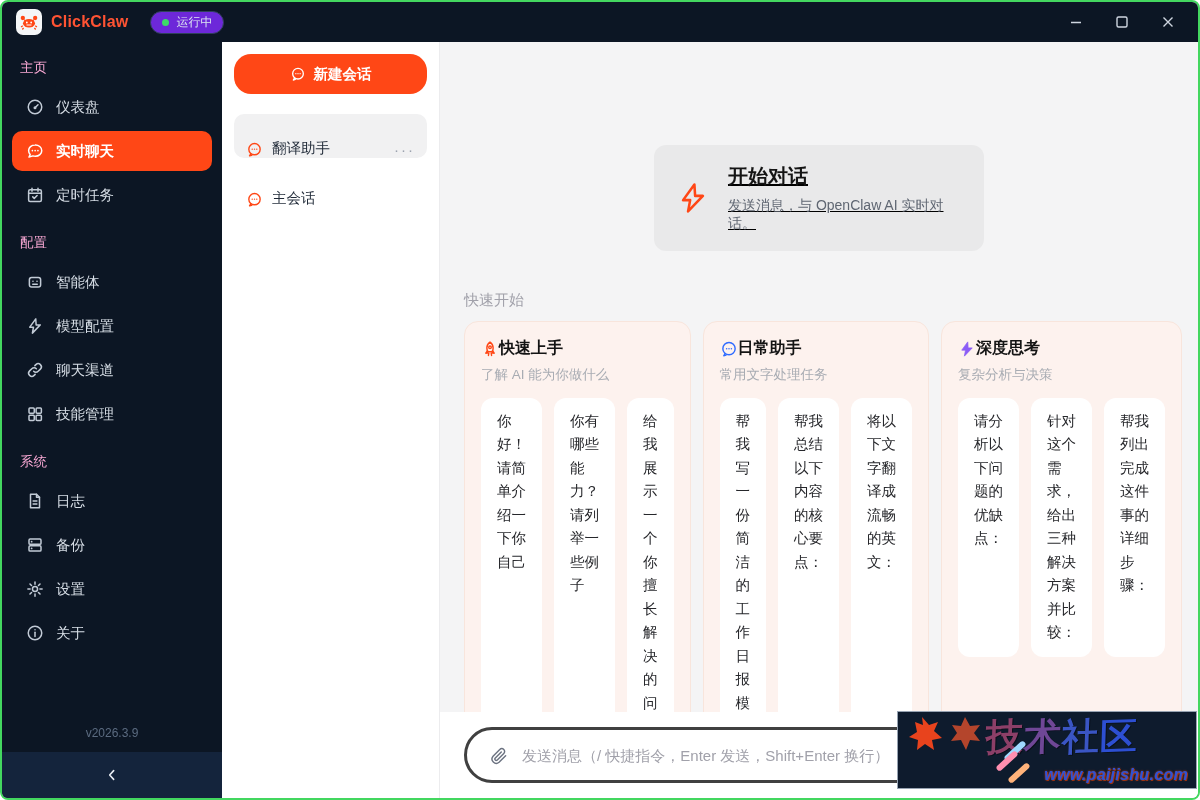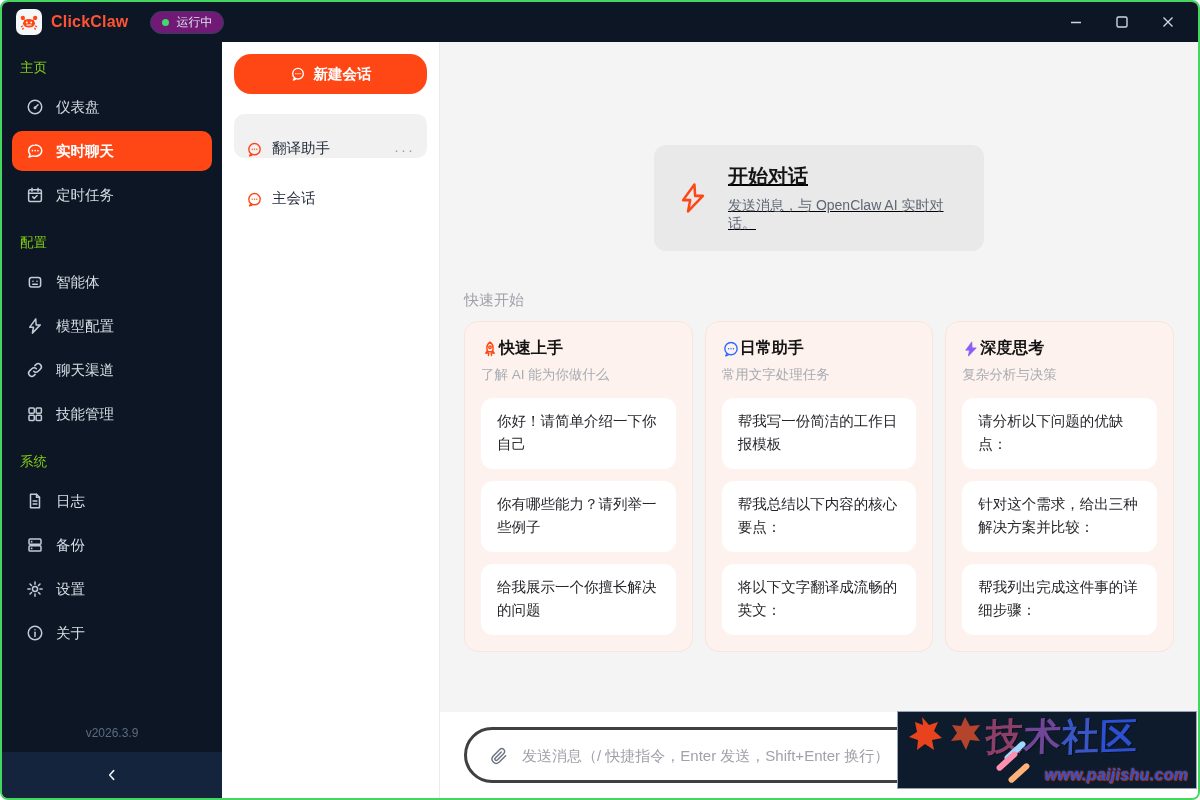--- a/index.html
+++ b/index.html
@@ -6,31 +6,31 @@
   html,body { width:1200px; height:800px; overflow:hidden; background:#fff;
     font-family:"Liberation Sans","DejaVu Sans",sans-serif; }
   .window { position:relative; width:1200px; height:800px; border:2px solid #43d75f;
     border-radius:8px; overflow:hidden; background:#f4f4f5; display:flex; flex-direction:column; }
 
   
   .titlebar { height:40px; background:#0c1624; display:flex; align-items:center; padding:0 14px; flex:0 0 auto; }
   .logo { width:26px; height:26px; background:#f4f6f8; border-radius:7px; display:flex; align-items:center; justify-content:center; }
   .app-title { color:#ff5333; font-weight:bold; font-size:16px; margin-left:9px; letter-spacing:.2px; }
   .status-badge { margin-left:22px; height:23px; display:flex; align-items:center; gap:7px; padding:0 11px;
-    background:#701a75; border:1px solid #30415a; border-radius:12px; color:#dbe4f0; font-size:12px; }
+    background:#6d28d9; border:1px solid #30415a; border-radius:12px; color:#dbe4f0; font-size:12px; }
   .status-dot { width:7px; height:7px; border-radius:50%; background:#3ddc68; }
   .win-controls { margin-left:auto; display:flex; align-items:center; gap:14px; color:#cfd6e0; }
   .win-btn { width:32px; height:28px; display:flex; align-items:center; justify-content:center; cursor:default; }
 
   
   .app-body { flex:1; display:flex; min-height:0; }
 
   
   .sidebar { width:220px; background:#0c1624; display:flex; flex-direction:column; flex:0 0 auto; }
-  .nav-section-label { padding:17px 0 8px 18px; color:#84cc16; font-size:13.5px; }
+  .nav-section-label { padding:17px 0 8px 18px; color:#f9a8d4; font-size:13.5px; }
   .nav-item { height:40px; margin:2px 10px; border-radius:10px; display:flex; align-items:center;
     padding:0 14px; gap:12px; color:#d7dee6; font-size:14.5px; cursor:pointer; }
   .nav-item .nicon { width:18px; height:18px; display:flex; align-items:center; justify-content:center; color:#c2cbd6; }
   .nav-item.active { background:#ff4716; color:#ffffff; font-weight:bold; }
   .nav-item.active .nicon { color:#ffffff; }
   .sidebar-spacer { flex:1; }
   .version { text-align:center; color:#5b6b80; font-size:12px; padding-bottom:12px; }
   .collapse-bar { height:46px; background:#14243c; display:flex; align-items:center; justify-content:center; color:#e8edf3; cursor:pointer; }
 
   
@@ -52,21 +52,21 @@
     display:flex; align-items:center; gap:18px;text-decoration:underline; }
   .hero-icon { color:#ff4716; display:flex; }
   .hero-title { font-size:20px; font-weight:bold; color:#141414; }
   .hero-sub { font-size:14px; color:#5f6672; margin-top:7px; }
   .qs-label { margin-top:40px; font-size:15px; color:#a1a1aa; }
   .cards { display:flex; gap:12px; margin-top:11px; }
   .card { flex:1; background:#fdf2ee; border:1px solid #f8e5dc; border-radius:14px; padding:16px; }
   .card-head { display:flex; align-items:center; }
   .card-title { font-size:16px; font-weight:bold; color:#141414; }
   .card-sub { margin-top:7px; font-size:13.5px; color:#a8acb3; }
-  .chips { margin-top:14px; display:flex; flex-direction:column; gap:12px; }
+  .chips { margin-top:14px; display:flex; flex-direction:row; gap:12px; }
   .chip { background:#ffffff; border-radius:12px; padding:12px 16px; font-size:14.5px; color:#26272b;
     line-height:1.62; cursor:pointer; }
   .cicon18 { display:flex; }
 
   
   .composer-bar { height:86px; background:#ffffff; display:flex; align-items:center; padding:0 24px; flex:0 0 auto; }
   .composer { flex:1; height:56px; border:3px solid #404040; border-radius:28px; background:#fff;
     display:flex; align-items:center; padding:0 22px; gap:14px; color:#9ca3af; }
   .composer input { flex:1; border:none; outline:none; font-size:15px; color:#374151; background:transparent;
     font-family:inherit; }

